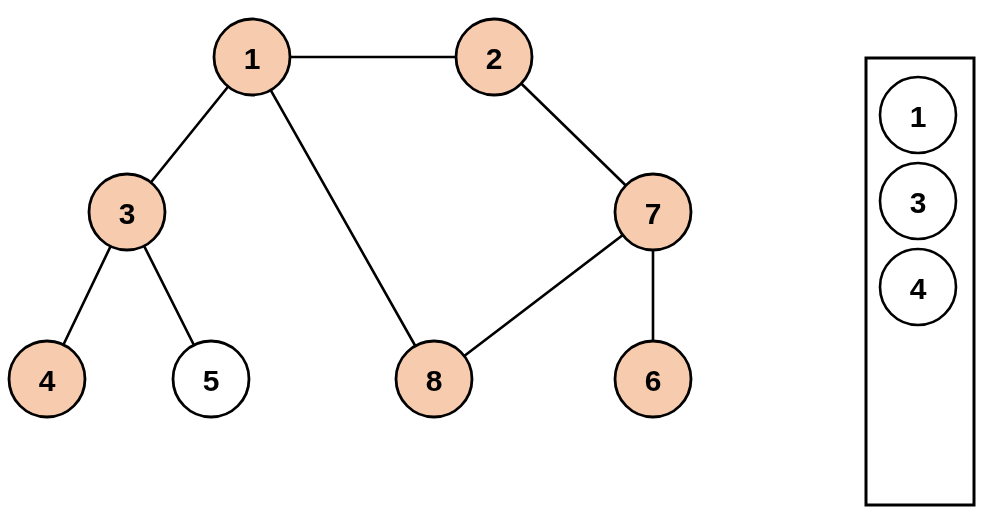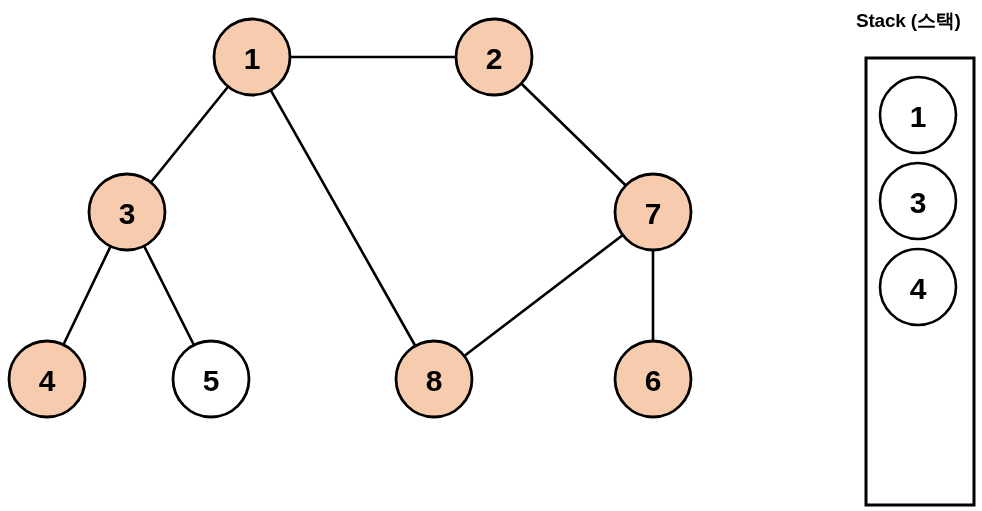--- a/index.html
+++ b/index.html
@@ -134,15 +134,14 @@
           <circle cx="918" cy="201" r="38" class="stack-circle"></circle>
           <text x="918" y="202" class="stack-label">3</text>
         </g>
         <g>
           <circle cx="918" cy="287" r="38" class="stack-circle"></circle>
           <text x="918" y="288" class="stack-label">4</text>
         </g>
       </g>
   </svg>
 
-  <div class="panel-title">Stack (스택)</div>
 
 </div>
 
 </body></html>

